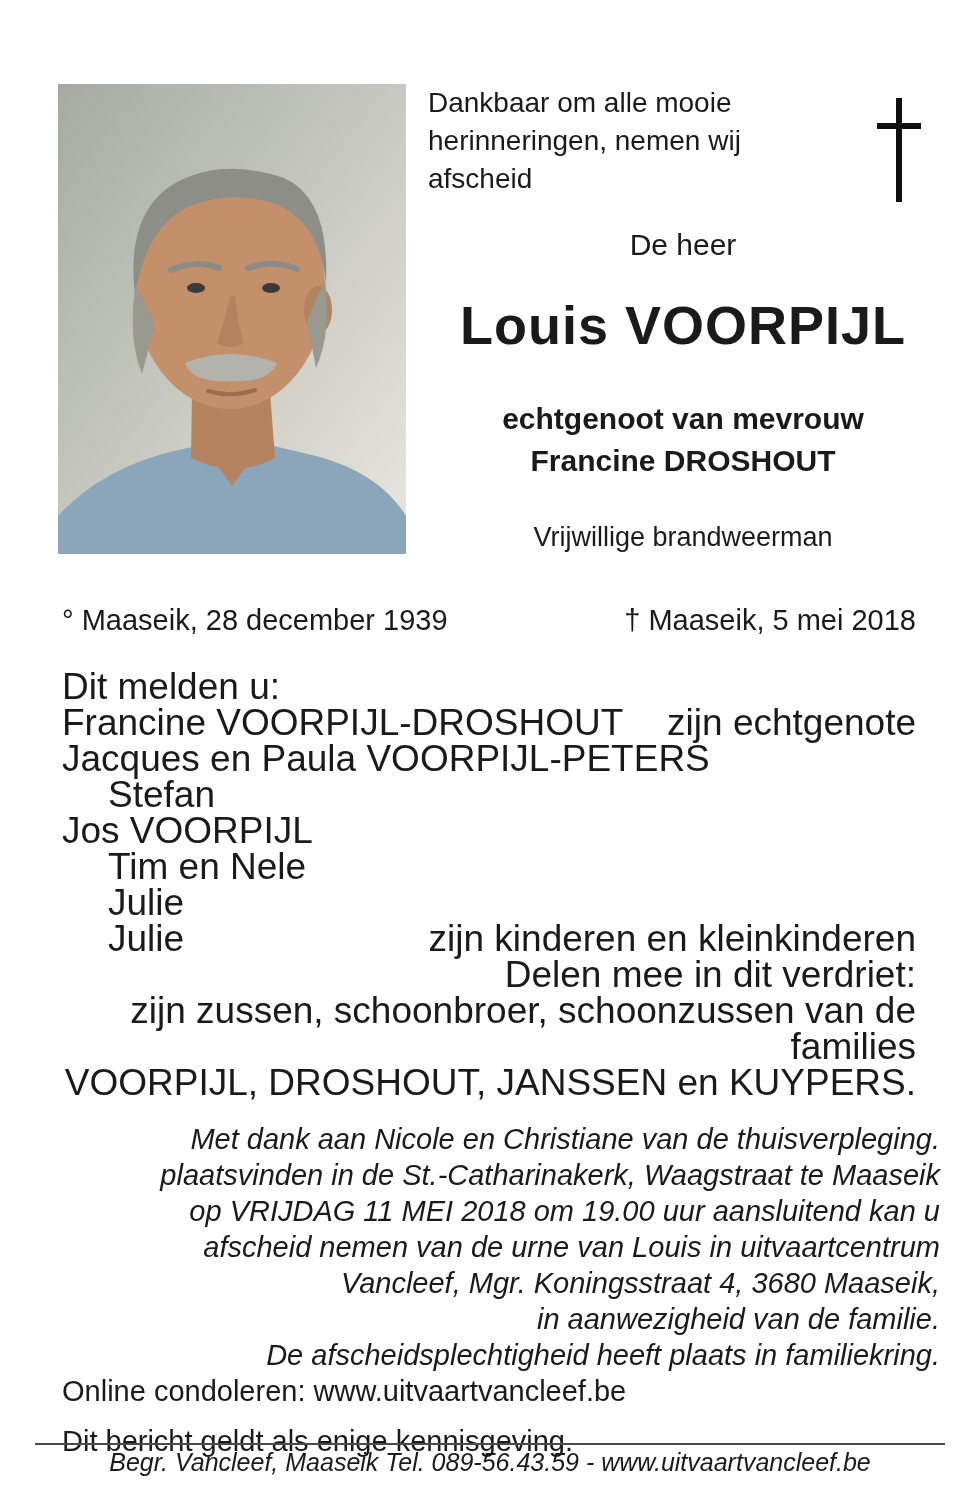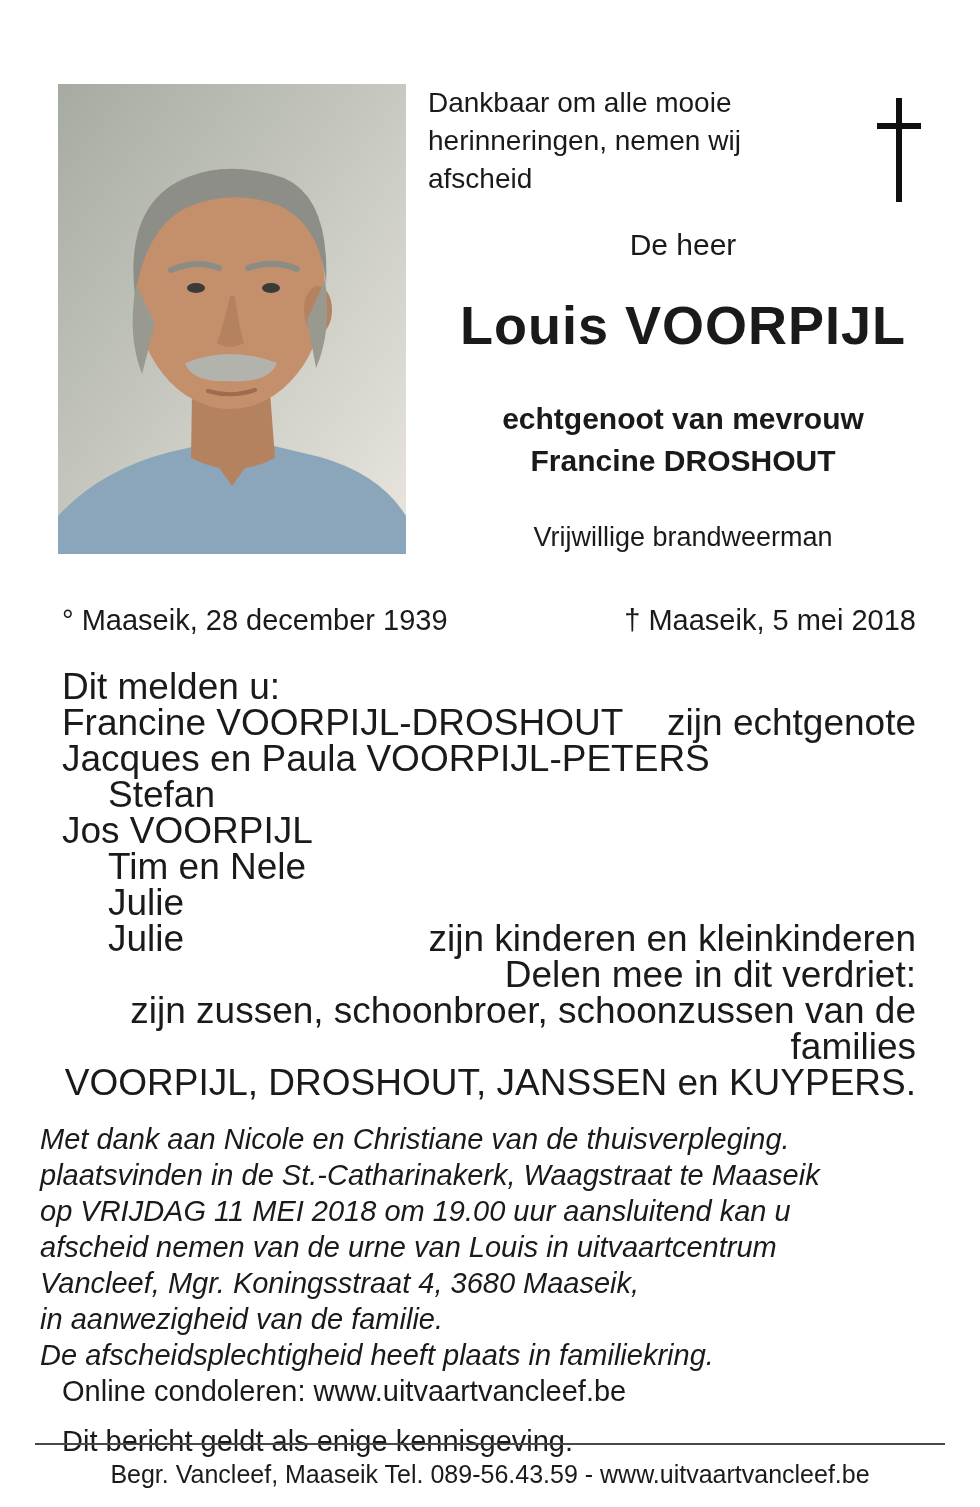--- a/index.html
+++ b/index.html
@@ -53,38 +53,39 @@
   
   .family { margin: 32px 64px 0 62px; font-size: 37px; line-height: 36px; }
   .fam-heading { }
   .fam-row { display: flex; gap: 37px; }
   .fam-row.indent .fam-name { padding-left: 46px; }
   .fam-rel { margin-left: auto; }
   .centered { text-align: right; }
   
   .service { margin: 20px 40px 0 40px; font-size: 29px; line-height: 36px; }
   .italic { font-style: italic; }
-  .service .centered-line { text-align: left; font-style: italic; }
+  .service .centered-line { text-align: right; font-style: italic; }
   .left-line { text-align: left; padding-left: 22px; }
   .notice { margin-top: 16px; padding-left: 62px; font-size: 29px; }
   
   .footer-rule {
     position: absolute;
     left: 35px;
     right: 35px;
     bottom: 62px;
     border-top: 2px solid #4a4a4a;
   }
   .footer-text {
     position: absolute;
     left: 0;
     right: 0;
-    bottom: 18px;
+    bottom: 30px;
     text-align: center;
     font-size: 25px;
+    font-style: italic;
   }
 </style>
 </head>
 <body>
 
 <div class="page">
 
   <div class="top">
 
     <div class="photo">

